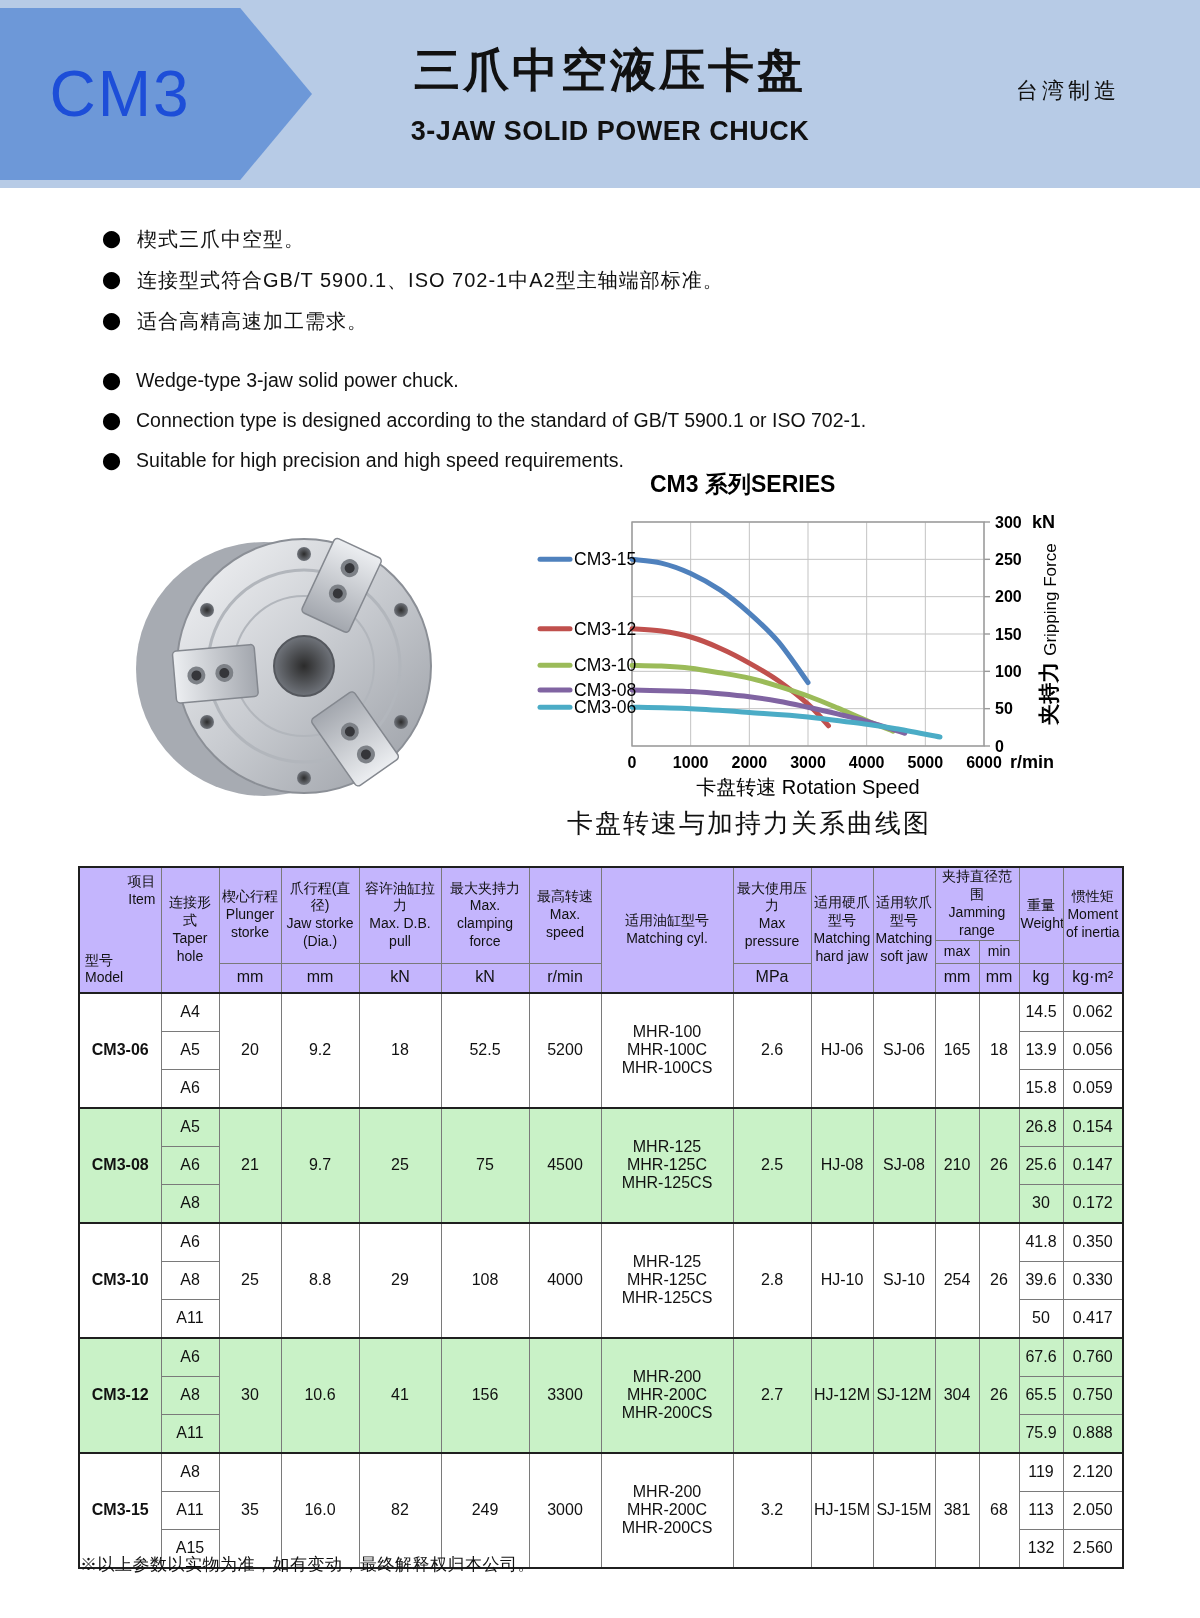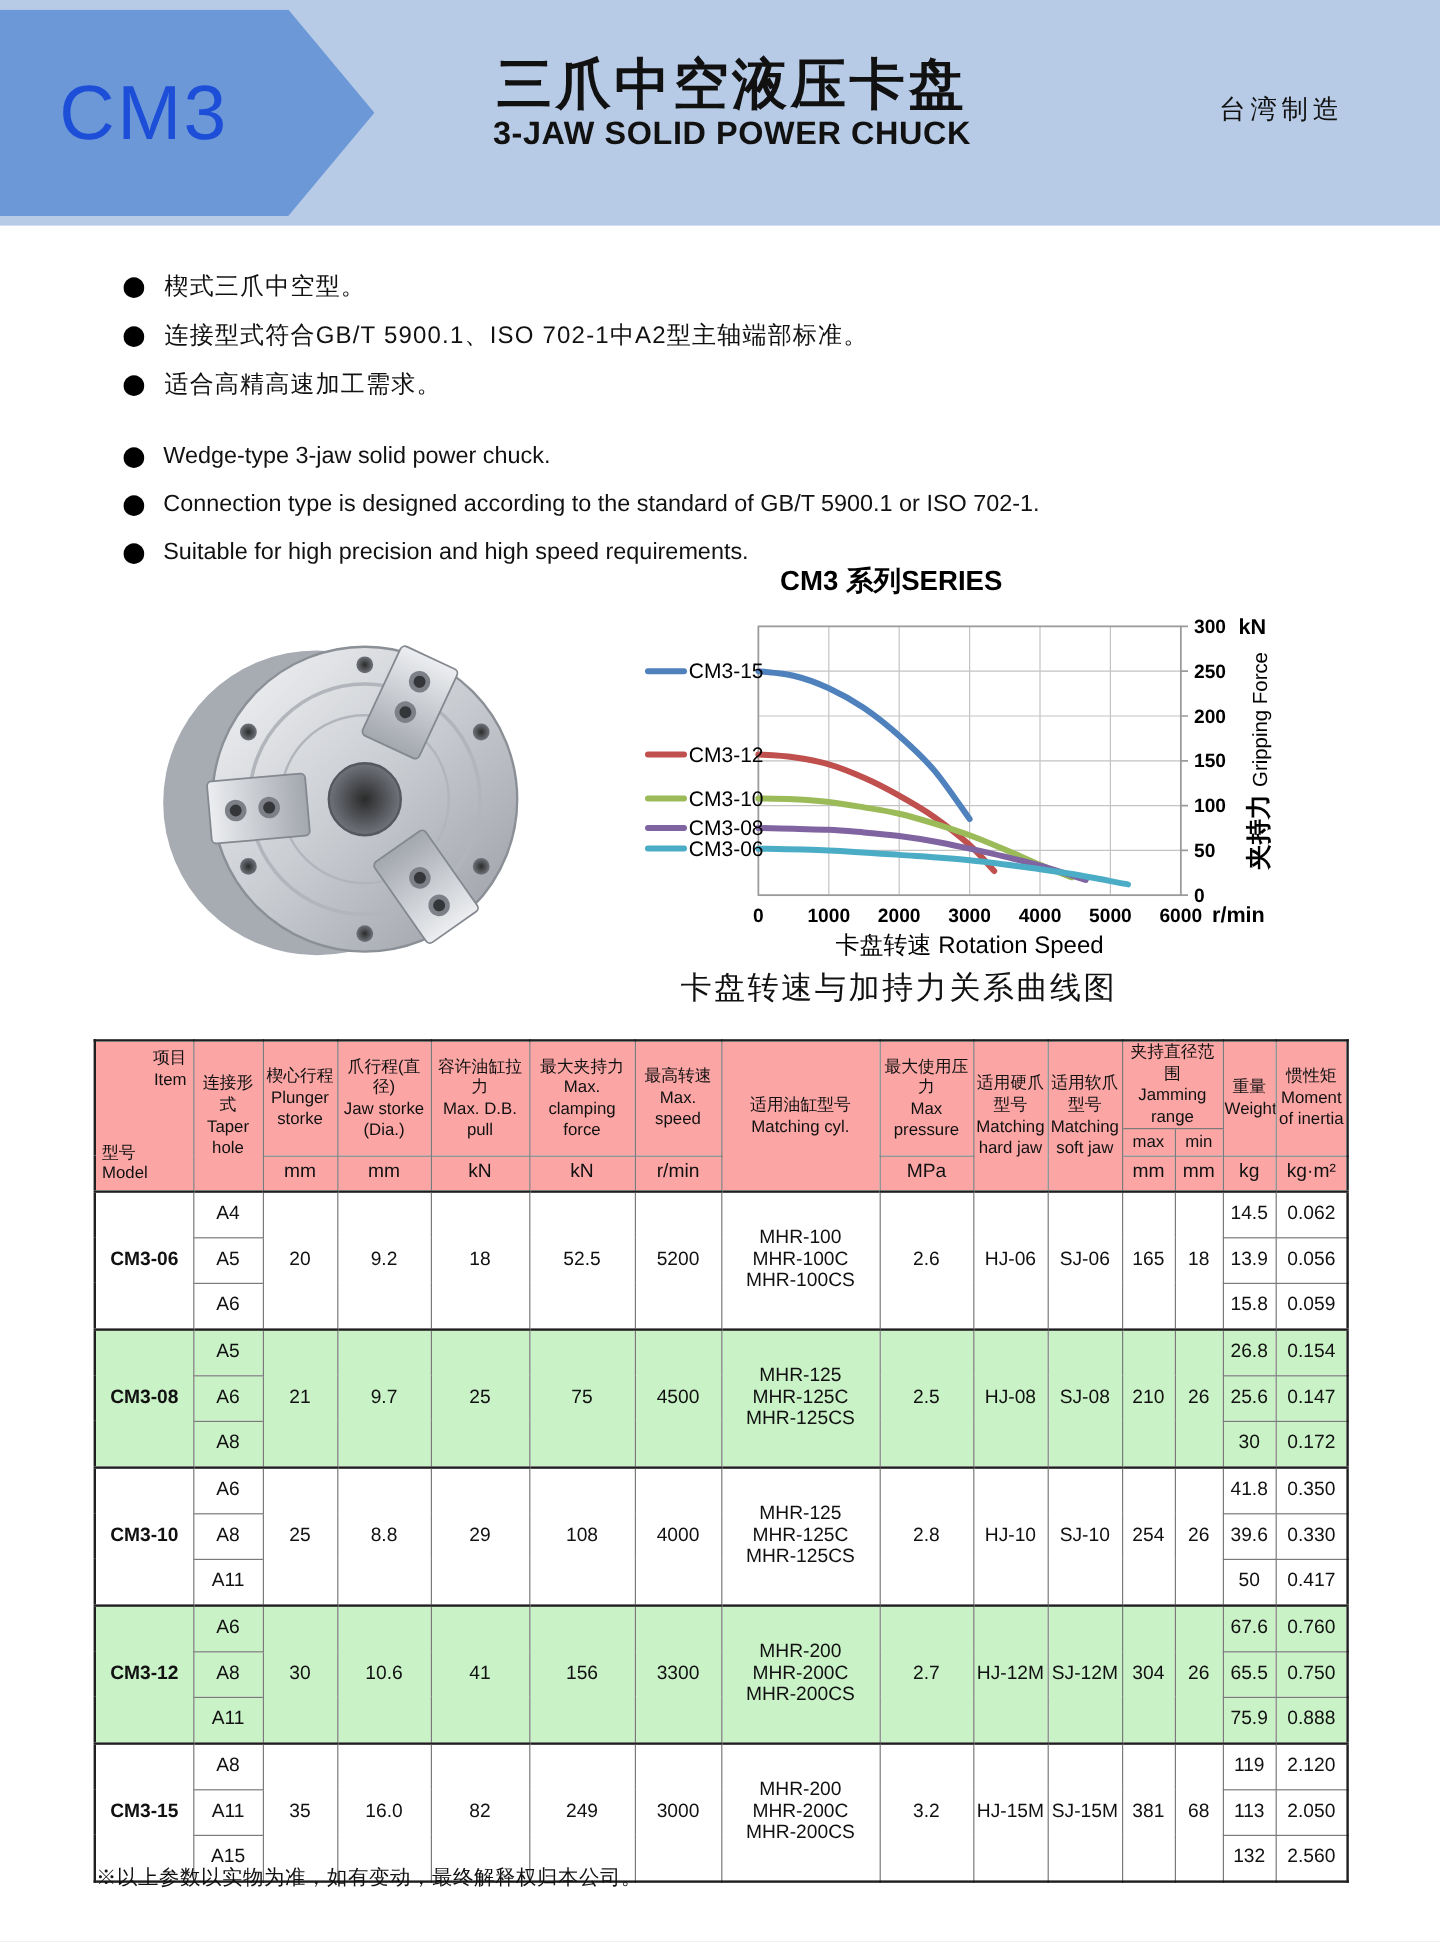--- a/index.html
+++ b/index.html
@@ -7,21 +7,21 @@
         font-family:"Liberation Sans",sans-serif;color:#111;overflow:hidden;}
 
   
   .banner{position:absolute;left:0;top:0;width:1200px;height:188px;background:#b7cbe6;}
   .banner-arrow{position:absolute;left:0;top:8px;width:312px;height:172px;background:#6d98d8;
         clip-path:polygon(0 0,77% 0,100% 50%,77% 100%,0 100%);}
   .product-code{position:absolute;left:0;top:8px;width:240px;height:172px;display:flex;
         align-items:center;justify-content:center;font-size:64px;letter-spacing:2px;color:#1d4ed8;}
   .title-zh{position:absolute;left:330px;top:40px;width:560px;text-align:center;
         font-size:46px;font-weight:bold;letter-spacing:3px;}
-  .title-en{position:absolute;left:330px;top:96px;width:560px;text-align:center;
+  .title-en{position:absolute;left:330px;top:116px;width:560px;text-align:center;
         font-size:27px;font-weight:bold;letter-spacing:.5px;}
   .origin{position:absolute;right:80px;top:30px;font-size:22px;letter-spacing:4px;margin-top:46px;}
 
   
   .features{position:absolute;left:102px;width:980px;}
   .features-zh{top:226px;}
   .features-en{top:368px;}
   .feature{display:flex;align-items:flex-start;margin-bottom:15px;}
   .features-zh .feature{font-size:20px;line-height:26px;letter-spacing:1px;}
   .features-en .feature{font-size:19.5px;line-height:25px;}
@@ -35,21 +35,21 @@
   .chart svg text{font-family:"Liberation Sans",sans-serif;}
   .caption-zh{position:absolute;left:404px;top:806px;width:690px;text-align:center;
         font-size:26px;letter-spacing:2px;}
   .caption-en{position:absolute;left:430px;top:838px;width:690px;text-align:center;font-size:20px;}
 
   
   table.spec{position:absolute;left:78px;top:866px;width:1044px;border-collapse:collapse;
         table-layout:fixed;border:2.5px solid #1f1f1f;}
   table.spec th,table.spec td{border:1px solid #7a7a7a;text-align:center;vertical-align:middle;
         white-space:pre-line;padding:0 1px;overflow:hidden;}
-  table.spec th{background:#fca5a5;font-weight:normal;font-size:14px;line-height:1.28;}
+  table.spec th{background:#c4b5fd;font-weight:normal;font-size:14px;line-height:1.28;}
   table.spec th.en{font-size:14px;margin-left:16px;}
   tr.hrow1 th{height:70px;}
   tr.hrow2 th{height:22px;font-size:14px;}
   tr.units th{height:28px;font-size:16px;}
   tr.units th{border-bottom:2.5px solid #1f1f1f;}
   table.spec td{font-size:16px;height:37px;background:#fff;}
   td.model{font-weight:bold;font-size:16.5px;}
   tr.green td{background:#c9f2c7;}
   tr.gstart td{border-top:2.5px solid #1f1f1f;}
   th.diag{position:relative;background:#cfe8f9;

